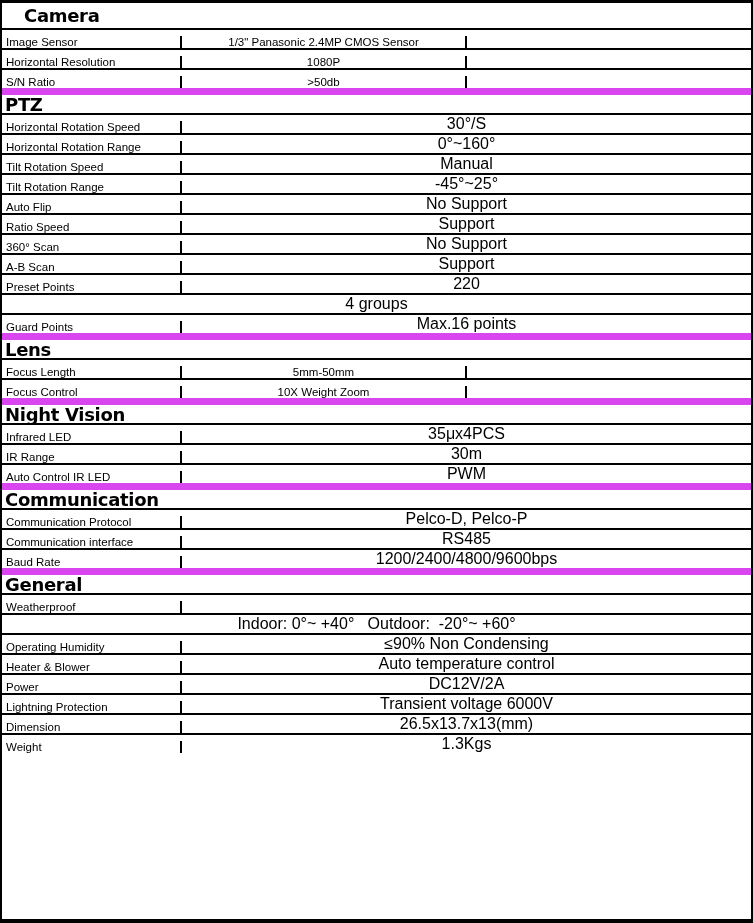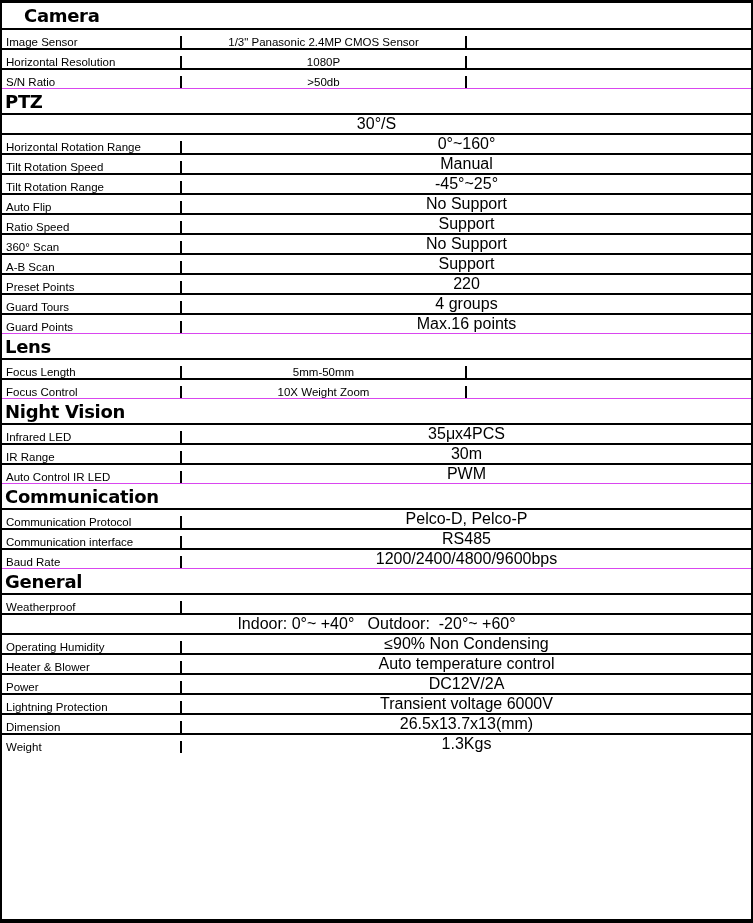--- a/index.html
+++ b/index.html
@@ -21,21 +21,21 @@
     font-family: "Liberation Sans", sans-serif;
     color: #000000;
     overflow: hidden;
   }
   .section-header {
     box-sizing: border-box;
     height: 25px;
     display: flex;
     align-items: center;
     padding-left: 3px;
-    border-top: 1px solid #d946ef;
+    border-top: 7px solid #d946ef;
     font-family: "DejaVu Sans", sans-serif;
     font-weight: 900;
     font-size: 18px;
     letter-spacing: -0.3px;
   }
   .section-header.first {
     border-top: none;
     padding-left: 22px;
   }
   .row {
@@ -98,20 +98,21 @@
   <div class="row">
     <div class="cell-label">S/N Ratio</div>
     <div class="cell-mid">&gt;50db</div>
     <div class="cell-empty"></div>
   </div>
 
   <div class="section-header">
     <span>PTZ</span>
   </div>
   <div class="row">
+    <div class="cell-label">Horizontal Rotation Speed</div>
     <div class="cell-value">30°/S</div>
   </div>
   <div class="row">
     <div class="cell-label">Horizontal Rotation Range</div>
     <div class="cell-value">0°~160°</div>
   </div>
   <div class="row">
     <div class="cell-label">Tilt Rotation Speed</div>
     <div class="cell-value">Manual</div>
   </div>
@@ -133,21 +134,20 @@
   </div>
   <div class="row">
     <div class="cell-label">A-B Scan</div>
     <div class="cell-value">Support</div>
   </div>
   <div class="row">
     <div class="cell-label">Preset Points</div>
     <div class="cell-value">220</div>
   </div>
   <div class="row">
-    <div class="cell-label">Guard Tours</div>
     <div class="cell-value">4 groups</div>
   </div>
   <div class="row">
     <div class="cell-label">Guard Points</div>
     <div class="cell-value">Max.16 points</div>
   </div>
 
   <div class="section-header">
     <span>Lens</span>
   </div>

